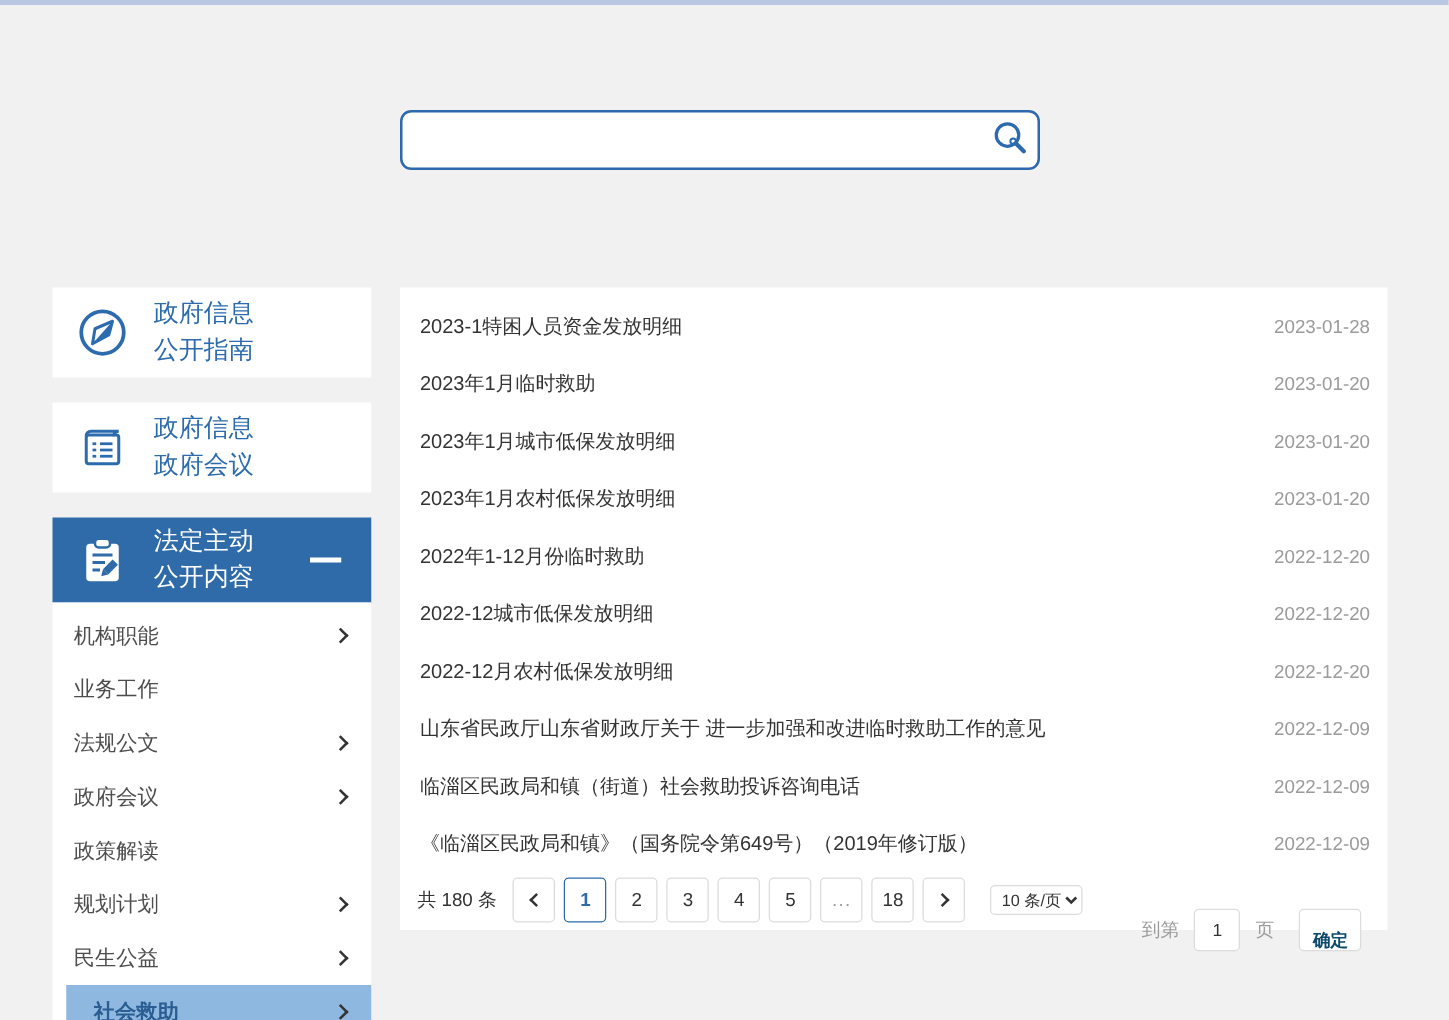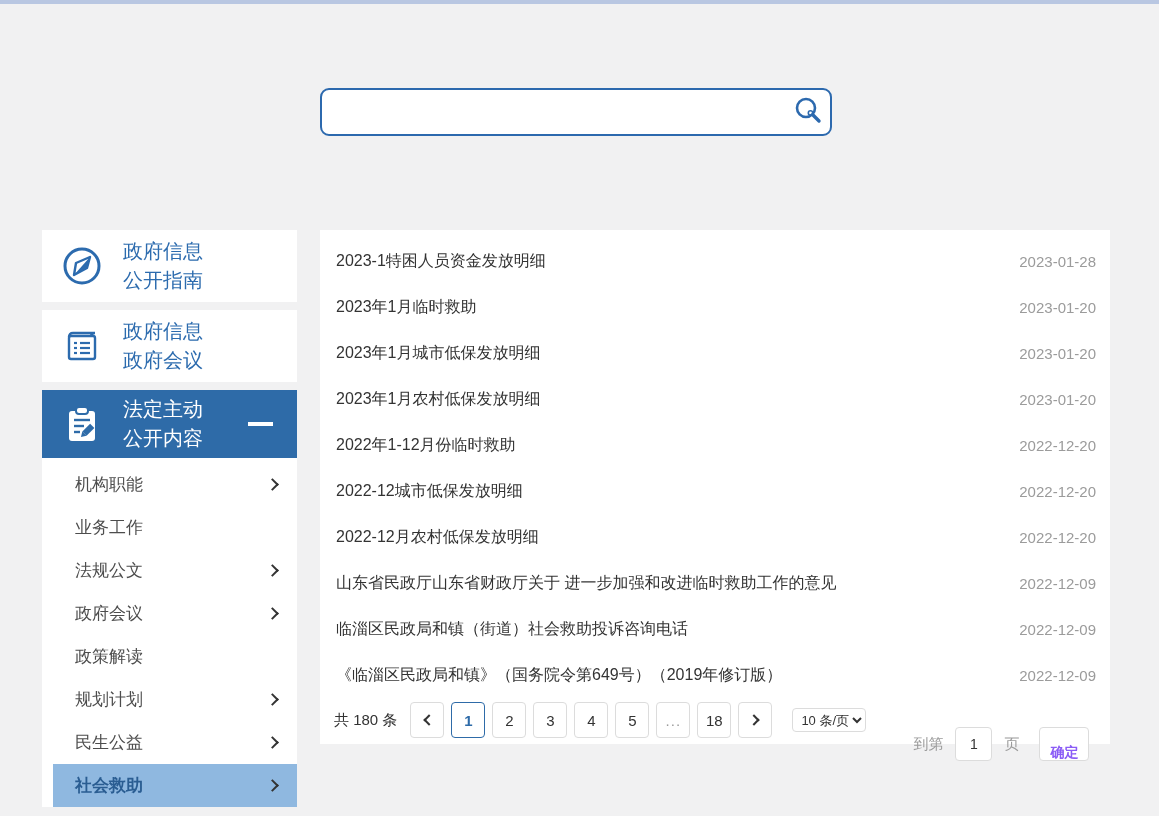--- a/index.html
+++ b/index.html
@@ -20,33 +20,33 @@
   }
   .search-input {
     flex:1; height:100%; border:none; outline:none; background:transparent;
     font-size:16px; padding:0 12px; font-family:inherit;
   }
   .search-btn { width:44px; height:44px; border:none; background:transparent; cursor:pointer; display:flex; align-items:center; justify-content:center; }
 
   
   .sidebar { position:absolute; left:42px; top:230px; width:255px; }
   .side-block {
-    height:72px; background:#fff; margin-bottom:8px;
+    height:72px; background:#fff; margin-bottom:20px;
     display:flex; align-items:center; cursor:pointer;
   }
   .side-block .blk-icon { width:46px; margin-left:17px; margin-right:18px; display:flex; align-items:center; justify-content:center; }
   .blk-text { font-size:20px; line-height:29px; color:#2c6bae; font-weight:500; }
   .side-block.active { background:#2e6ba8; height:68px; margin-bottom:0; }
   .side-block.active .blk-text { color:#fff; }
   .minus-bar { width:25px; height:4px; background:#fff; margin-left:auto; margin-right:24px; }
 
   .submenu { background:#fff; padding-top:5px; }
   .submenu-item {
     height:43px; display:flex; align-items:center;
-    padding-left:33px; padding-right:20px; cursor:pointer;
+    padding-left:17px; padding-right:20px; cursor:pointer;
   }
   .submenu-label { font-size:17px; color:#4d4d4d; }
   .submenu-item .chev { margin-left:auto; }
   .chev {
     width:9px; height:9px; border-top:2px solid #333; border-right:2px solid #333;
     transform:rotate(45deg); display:inline-block;
   }
   .submenu-item.active { background:#8fb8e0; margin-left:11px; padding-left:22px; }
   .submenu-item.active .submenu-label { color:#2a5d92; font-weight:bold; }
 
@@ -85,21 +85,21 @@
   }
   .goto-group { display:flex; align-items:center; margin-left:47px;margin-top:48px; }
   .goto-text { color:#9b9b9b; font-size:15px; }
   .goto-input {
     width:37px; height:34px; border:1px solid #dcdcdc; border-radius:4px; background:#fff;
     text-align:center; font-size:14px; color:#333; margin:0 12px; outline:none; font-family:inherit;
   }
   .confirm-btn {
     height:34px; padding:16px 10px; margin-left:20px;
     border:1px solid #dcdcdc; border-radius:4px; background:#fff;
-    font-size:14px; font-weight:bold; color:#8b5cf6; cursor:pointer; font-family:inherit;
+    font-size:14px; font-weight:bold; color:#0c4a6e; cursor:pointer; font-family:inherit;
   }
 </style>
 </head>
 <body>
 
 <div class="top-strip"></div>
 
 <div class="search-box">
   <input class="search-input" type="text" placeholder="" style="">
   <button class="search-btn">

